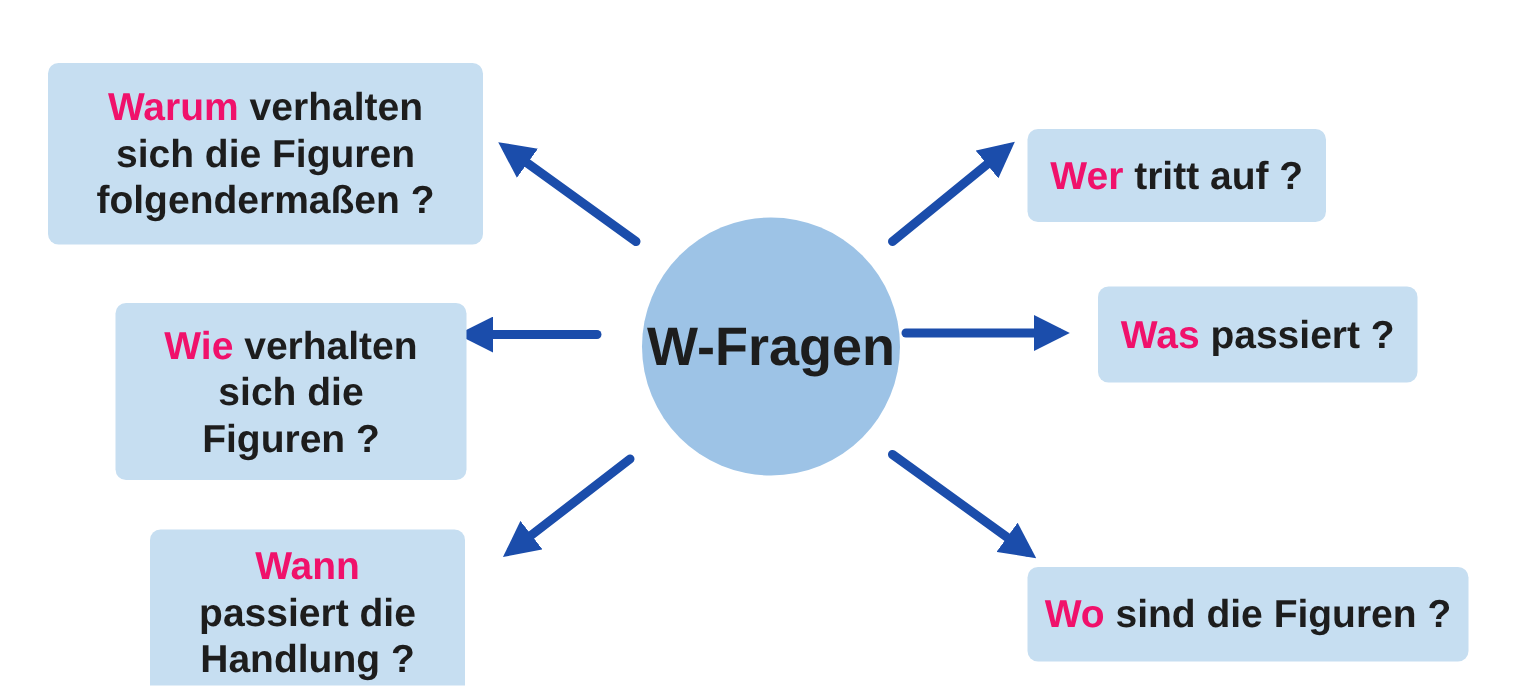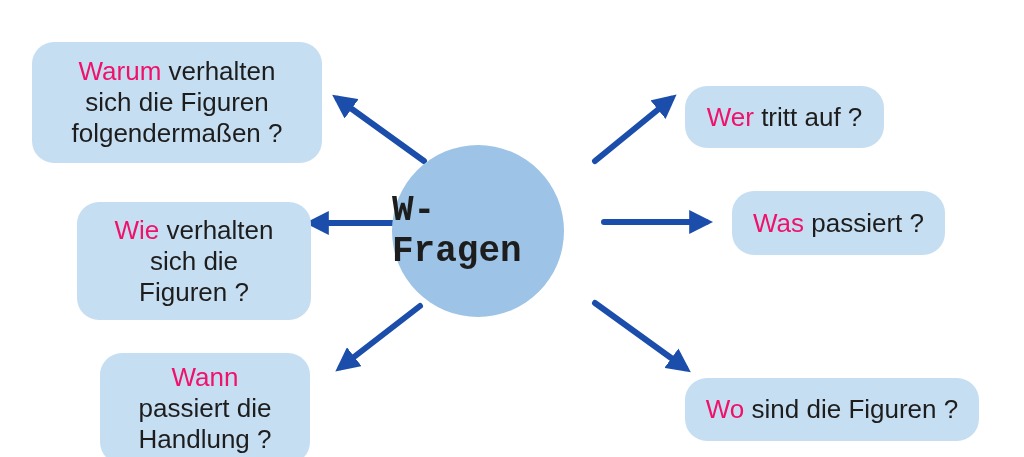--- a/index.html
+++ b/index.html
@@ -18,46 +18,45 @@
     overflow: hidden;
   }
   .canvas {
     position: relative;
     width: 1024px; height: 457px;
     background: var(--background);
   }
   .node-box {
     position: absolute;
     background: var(--box_fill);
-    border-radius: 22px;
+    border-radius: 7px;
     display: flex;
     flex-direction: column;
     align-items: center;
     justify-content: center;
     text-align: center;
     color: var(--text);
-    font-weight: normal;
+    font-weight: bold;
     font-size: 26px;
     line-height: 31px;
   }
   .node-line { white-space: nowrap; }
   .pink { color: var(--highlight); }
   .center-circle {
     position: absolute;
-    left: 392px; top: 145px;
+    left: 428px; top: 145px;
     width: 172px; height: 172px;
     border-radius: 50%;
     background: var(--circle_fill);
     display: flex;
     align-items: center;
-    justify-content: flex-end;
+    justify-content: center;
     color: var(--text);
     font-weight: bold;
     font-size: 36px;
-    font-family: Liberation Mono, monospace;
   }
   svg.arrows {
     position: absolute;
     left: 0; top: 0;
     width: 1024px; height: 457px;
     pointer-events: none;
   }
   .arrow-line {
     stroke: var(--arrow);
     stroke-width: 6;

